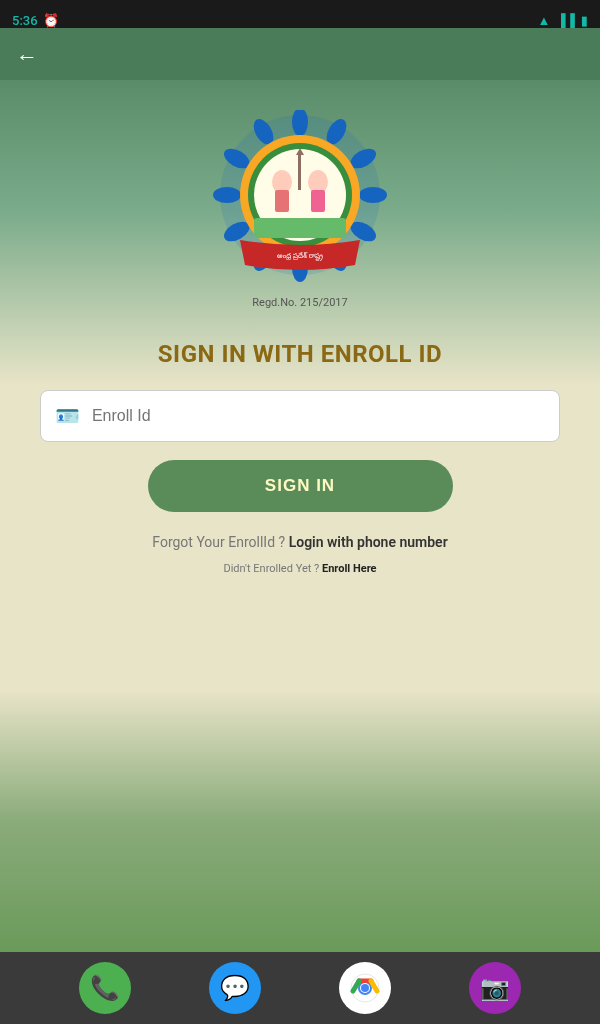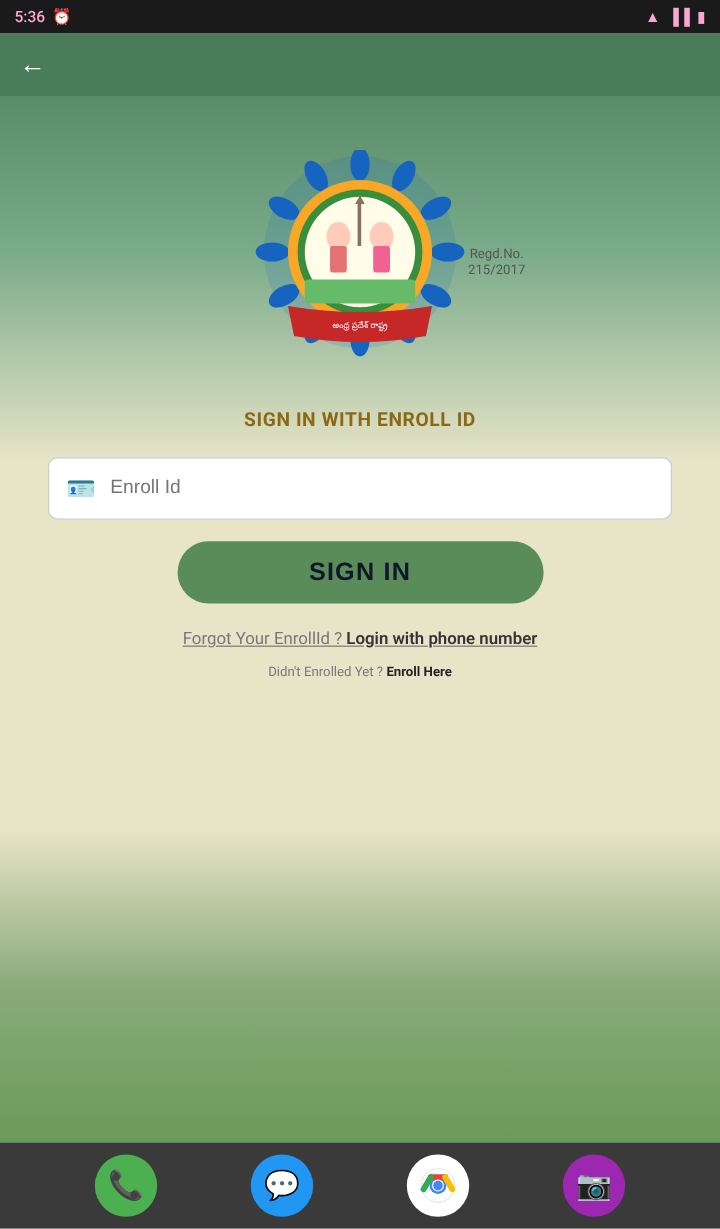--- a/index.html
+++ b/index.html
@@ -12,24 +12,24 @@
       overflow: hidden;
       display: flex;
       flex-direction: column;
     }
 
     
     .status-bar {
       background: #1a1a1a;
       height: 28px;
       display: flex;
-      align-items: center;
+      align-items: flex-end;
       justify-content: space-between;
       padding: 0 12px;
-      color: #f9a8d4;
+      color: #14b8a6;
       font-size: 13px;
       font-weight: 500;
     }
     .status-left { display: flex; align-items: center; gap: 6px; }
     .status-right { display: flex; align-items: center; gap: 6px; }
 
     
     .app-bar {
       background: #4a7c59;
       height: 52px;
@@ -51,41 +51,41 @@
       flex-direction: column;
       align-items: center;
       padding: 30px 20px 20px;
     }
 
     
     .logo-container {
       width: 180px;
       height: 210px;
       display: flex;
-      flex-direction: row;
+      flex-direction: column;
       align-items: center;
       margin-bottom: 20px;
     }
 
     .logo-svg-wrapper {
       width: 180px;
       height: 180px;
     }
 
     .regd-text {
       font-size: 11px;
       color: #555;
       margin-top: 6px;
       text-align: center;
     }
 
     
     .signin-title {
       color: #8B6914;
-      font-size: 16px;
+      font-size: 24px;
       font-weight: 700;
       letter-spacing: 0.5px;
       margin-bottom: 22px;
       text-align: left;
     }
 
     
     .input-container {
       width: 520px;
       background: white;
@@ -111,35 +111,34 @@
       background: transparent;
     }
 
     
     .signin-btn {
       width: 305px;
       height: 52px;
       background: #5a8c5a;
       border: none;
       border-radius: 28px;
-      color: #0f172a;
-      font-size: 21px;
+      color: #fef9c3;
+      font-size: 17px;
       font-weight: 700;
       letter-spacing: 1px;
       cursor: pointer;
       margin-bottom: 22px;
     }
 
     
     .forgot-text {
       font-size: 14px;
       color: #777;
       margin-bottom: 12px;
       text-align: right;
-      text-decoration: underline;
     }
     .forgot-link {
       color: #333;
       font-weight: 600;
     }
 
     
     .enroll-text {
       font-size: 11px;
       color: #777;

